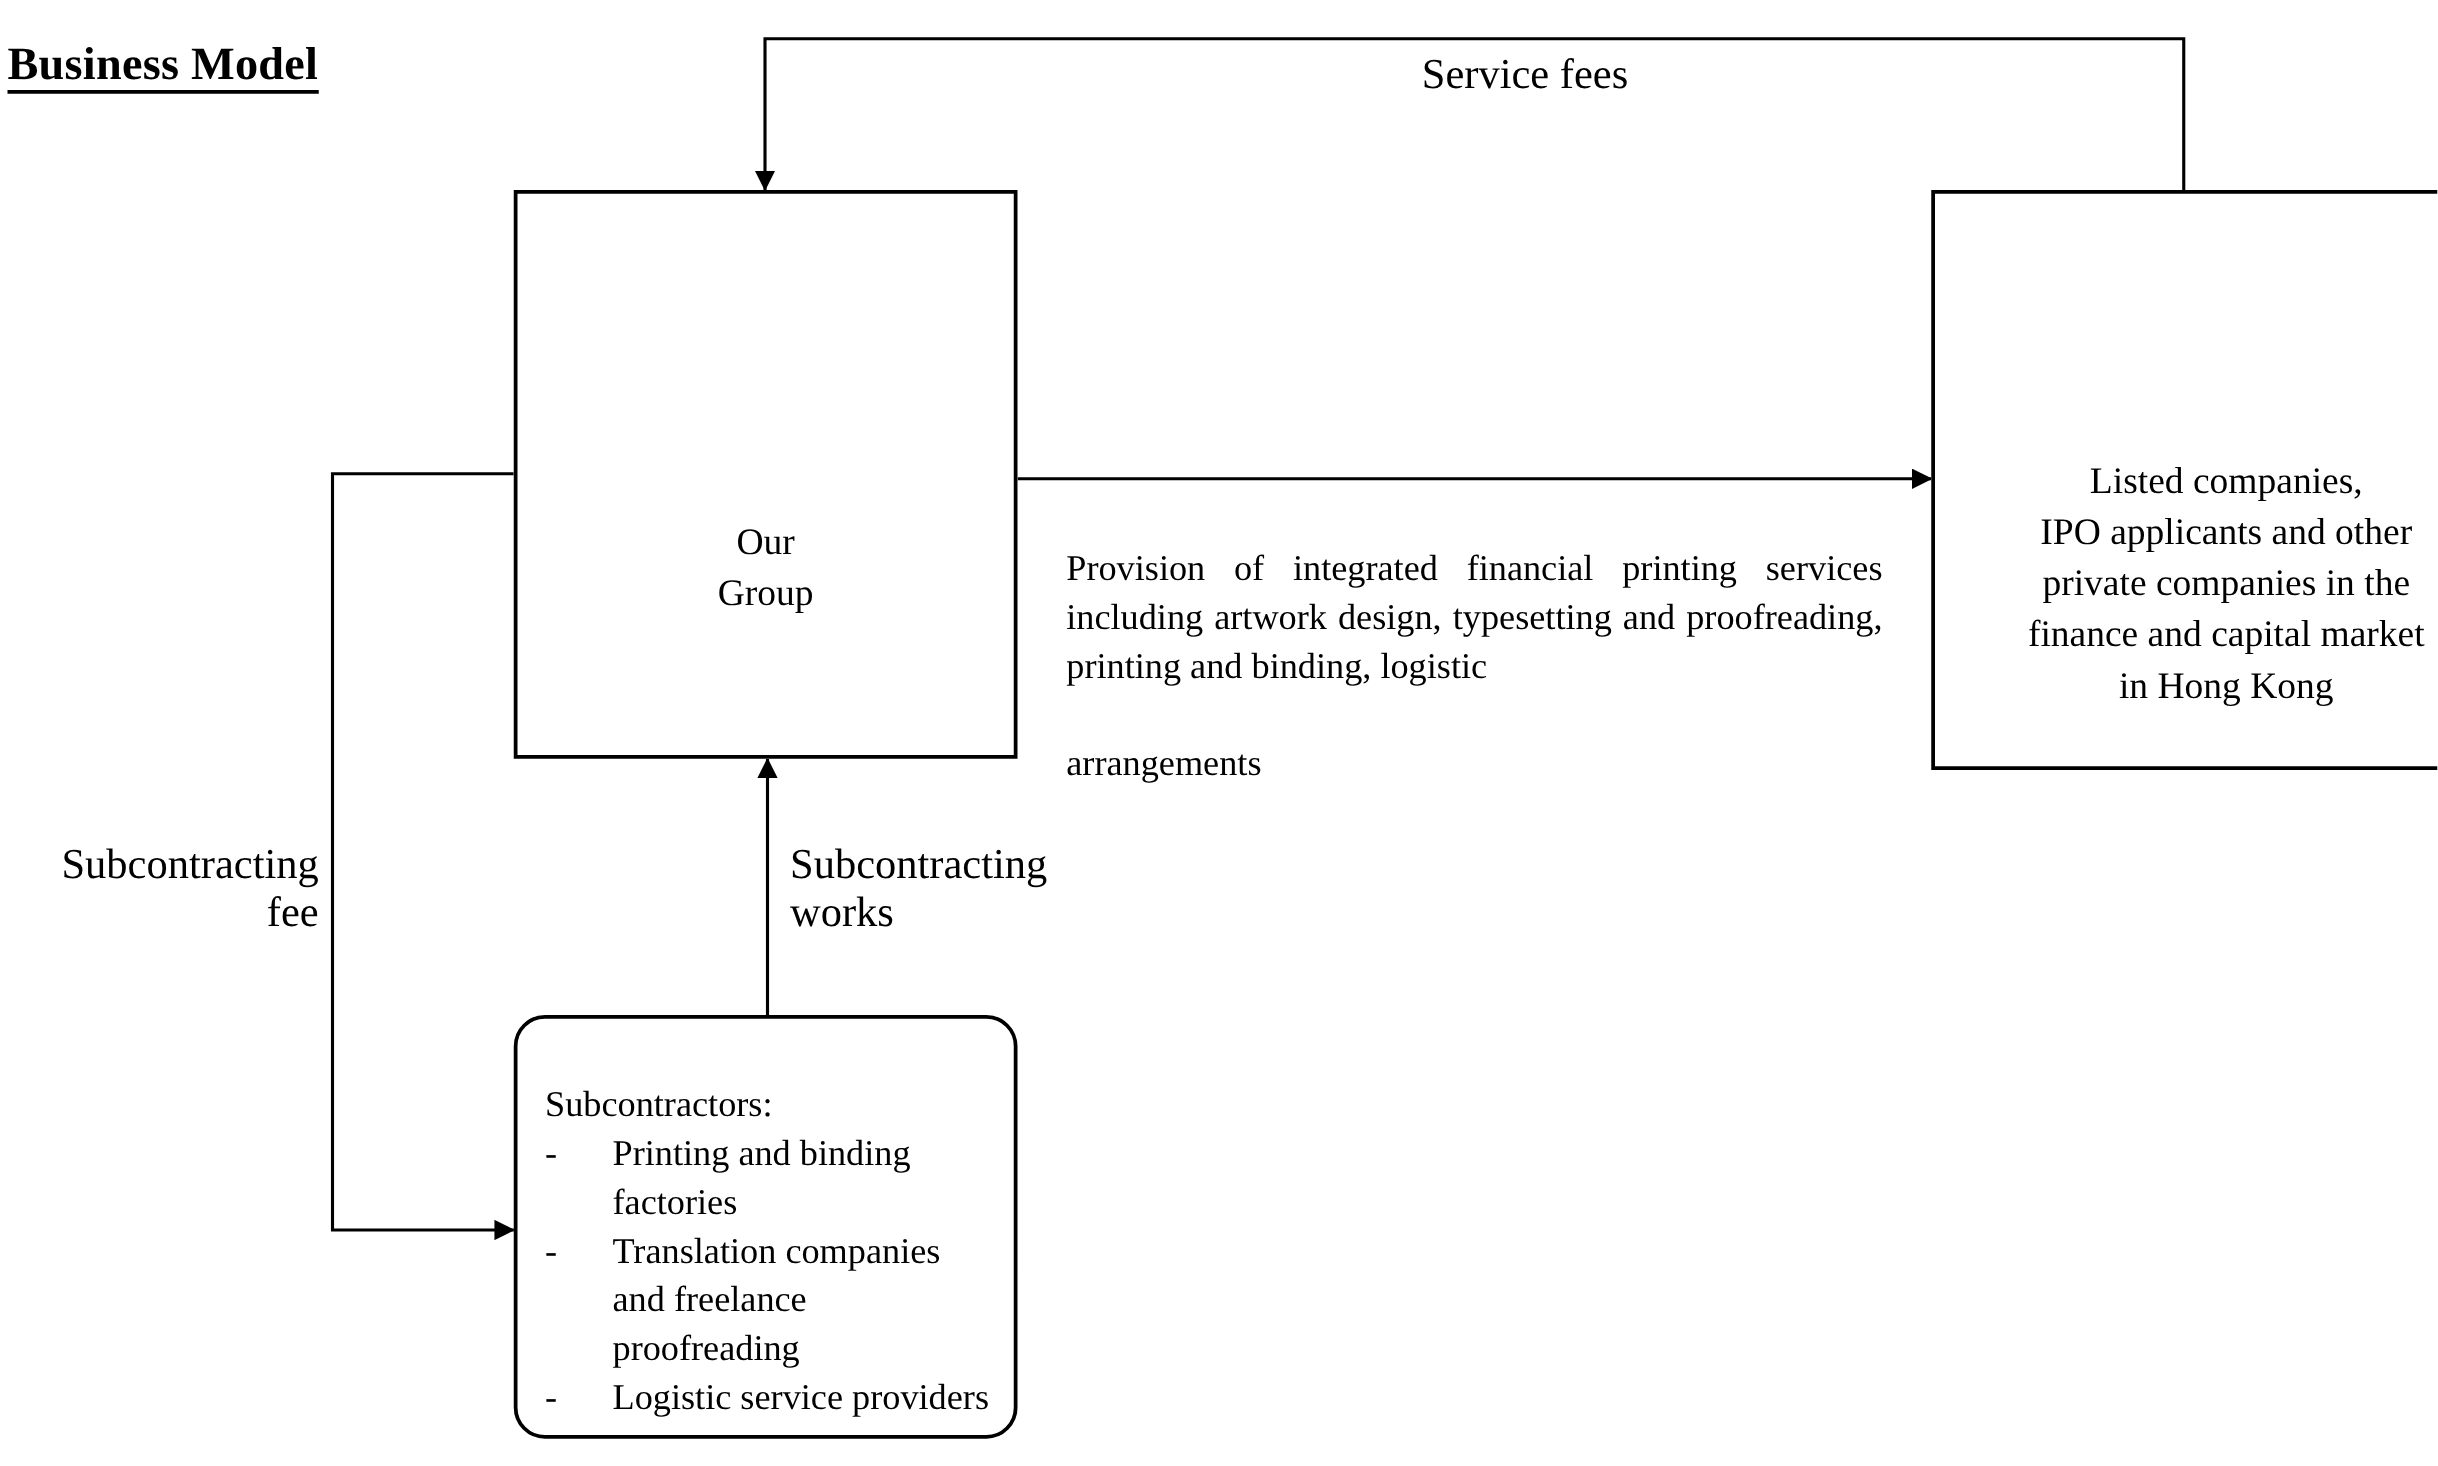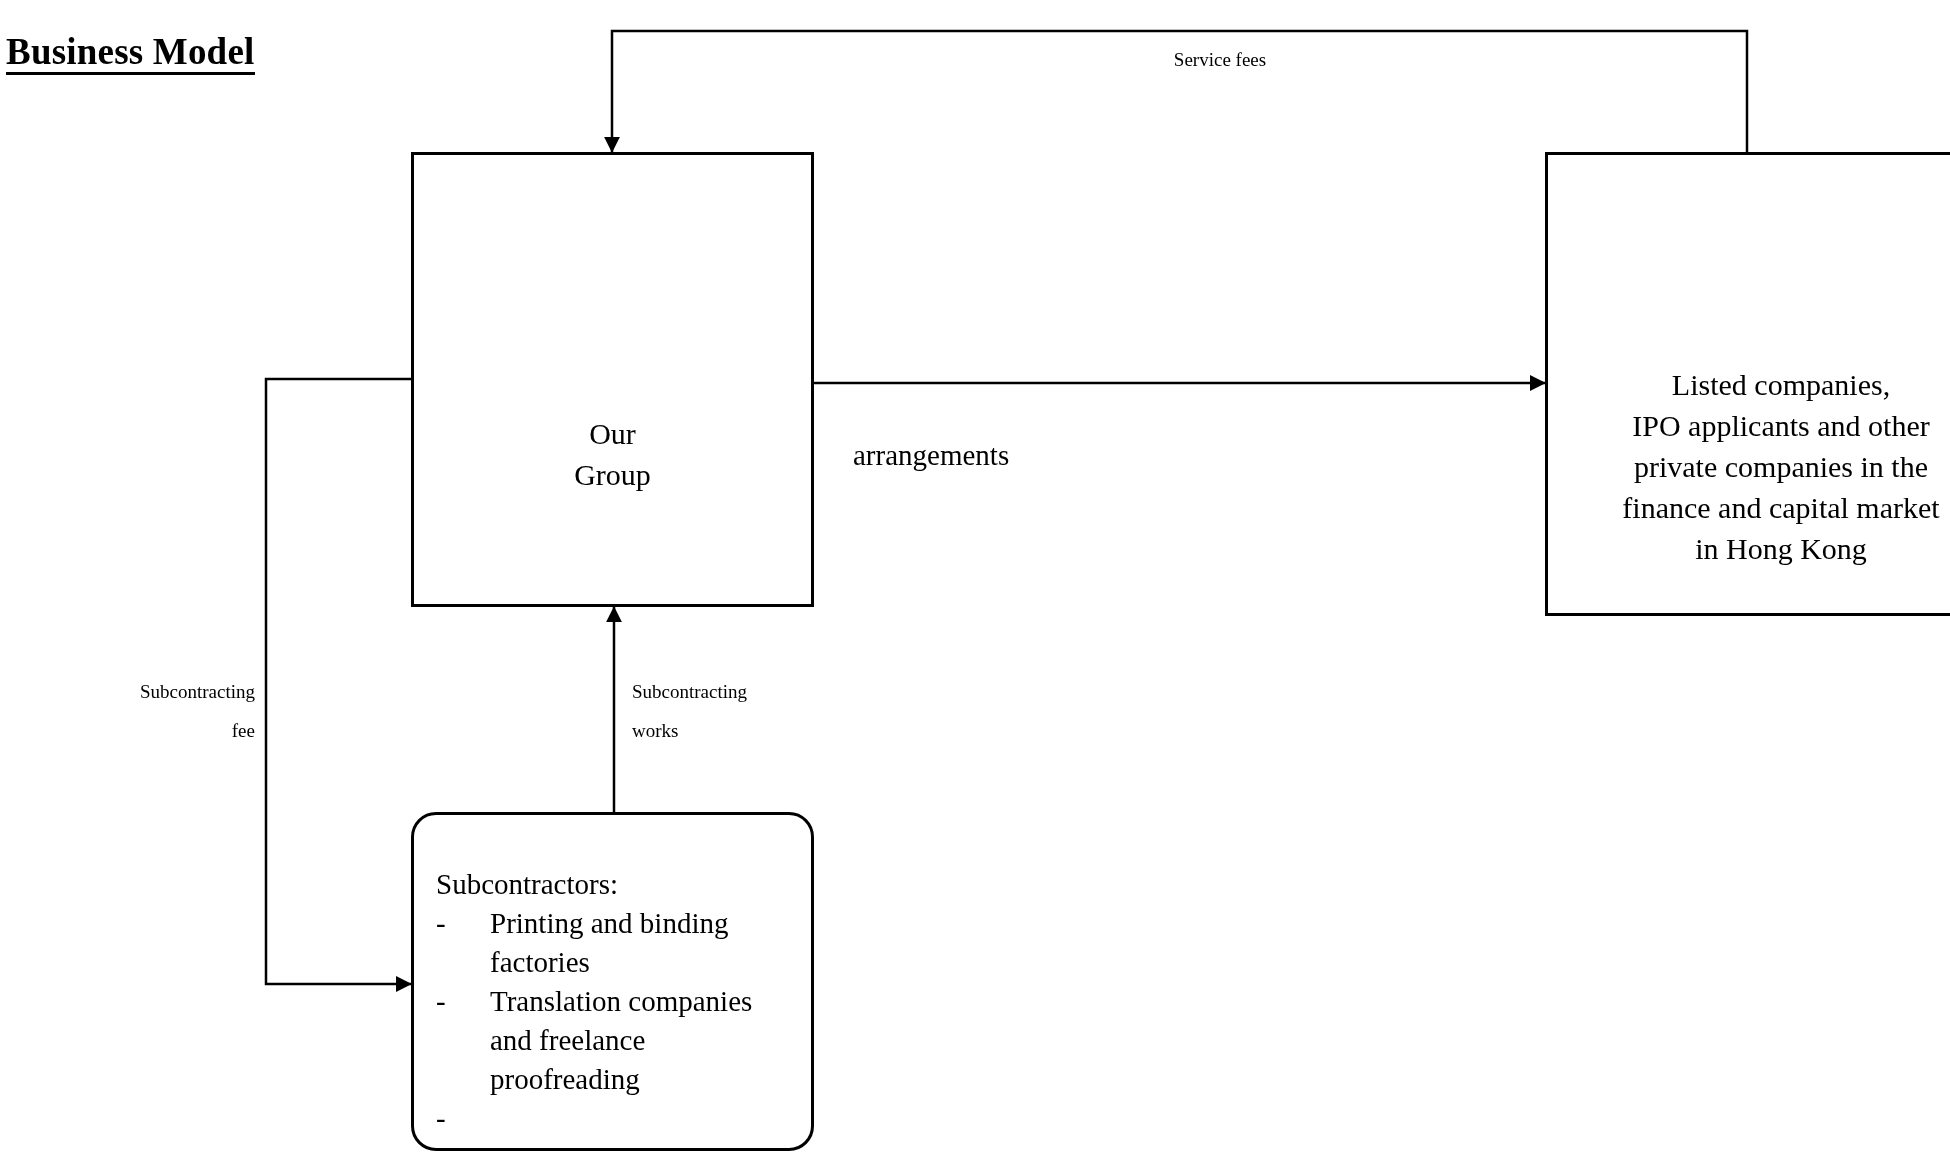--- a/index.html
+++ b/index.html
@@ -108,21 +108,21 @@
   }
   .sub-bullet {
     position: absolute;
     left: 0;
     top: 0;
   }
 
   
   .edge-label {
     position: absolute;
-    font-size: 19px;
+    font-size: 34px;
     line-height: 39px;
     white-space: pre-line;
   }
   #label-service-fees {
     left: 1090px;
     top: 28px;
     width: 260px;
     text-align: center;
   }
   #label-subcontracting-fee {
@@ -193,30 +193,32 @@
         <li>
           <span class="sub-bullet">-</span>
           <span>Printing and binding factories</span>
         </li>
         <li>
           <span class="sub-bullet">-</span>
           <span>Translation companies and freelance proofreading</span>
         </li>
         <li>
           <span class="sub-bullet">-</span>
+          <span>Logistic service providers</span>
         </li>
       </ul>
     </div>
   </div>
 
   <div class="edge-label" id="label-service-fees">Service fees</div>
 
   <div class="edge-label" id="label-subcontracting-fee">Subcontracting
 fee</div>
 
   <div class="edge-label" id="label-subcontracting-works">Subcontracting
 works</div>
 
   <div class="edge-label" id="label-services-desc">
+    <div>Provision of integrated financial printing services including artwork design, typesetting and proofreading, printing and binding, logistic</div>
     <div class="last-line">arrangements</div>
   </div>
 
 </div>
 
 </body></html>

